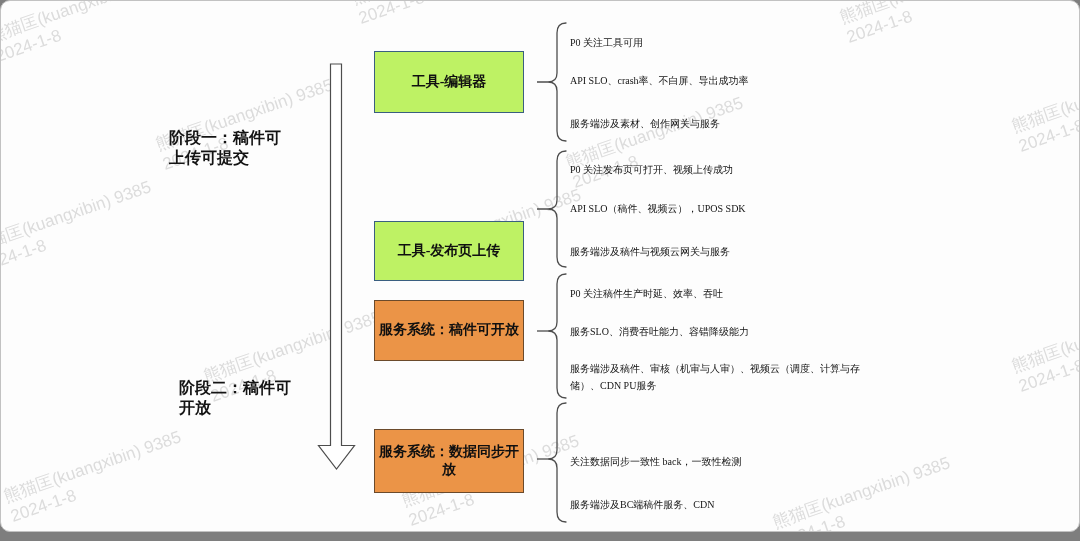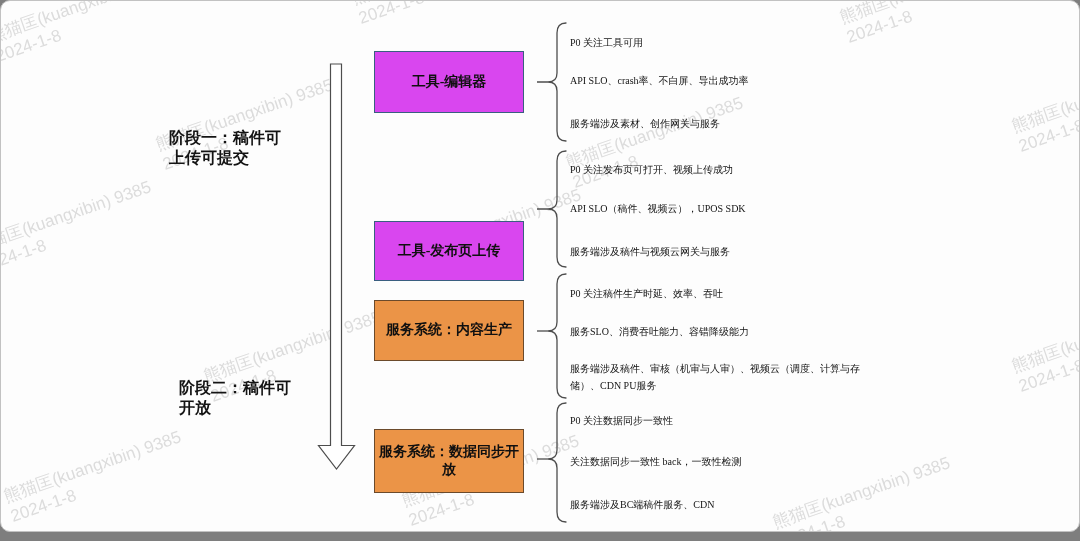--- a/index.html
+++ b/index.html
@@ -25,21 +25,21 @@
     color:#141414; line-height:1.22;
   }
   .stage-one { left:168px; top:127px; }
   .stage-two { left:168px; top:377px;margin-left:10px; }
   .node {
     position:absolute; left:373px; width:150px; box-sizing:border-box;
     display:flex; align-items:center; justify-content:center; text-align:center;
     font-size:14px; font-weight:700; color:#101010; border:1.5px solid;
     padding:0 3px; line-height:1.3;
   }
-  .node.blue   { background:#d946ef; border-color:#3a5f80; }
+  .node.blue   { background:#bef264; border-color:#3a5f80; }
   .node.orange { background:#eb9447; border-color:#6b4a2b; }
   .node-1 { top:50px;  height:62px; }
   .node-2 { top:177px; height:60px;margin-top:43px; }
   .node-3 { top:299px; height:61px; }
   .node-4 { top:428px; height:64px; }
   .pt {
     position:absolute; left:569px; width:300px; font-size:10px;
     line-height:17px; color:#141414;
   }
   .r0-p0{top:33px}  .r0-p1{top:71px}  .r0-p2{top:114px}
@@ -125,37 +125,36 @@
     <div class="stage stage-one">阶段一：稿件可上传可提交</div>
     <div class="stage stage-two">阶段二：稿件可开放</div>
 
     <div class="node blue node-1">
         <span>工具-编辑器</span>
       </div>
     <div class="node blue node-2">
         <span>工具-发布页上传</span>
       </div>
     <div class="node orange node-3">
-        <span>服务系统：内容生产</span>
+        <span>服务系统：稿件可开放</span>
       </div>
     <div class="node orange node-4">
         <span>服务系统：数据同步开放</span>
       </div>
 
     <div class="pt r0-p0">P0 关注工具可用</div>
     <div class="pt r0-p1">API SLO、crash率、不白屏、导出成功率</div>
     <div class="pt r0-p2">服务端涉及素材、创作网关与服务</div>
 
     <div class="pt r1-p0">P0 关注发布页可打开、视频上传成功</div>
     <div class="pt r1-p1">API SLO（稿件、视频云），UPOS SDK</div>
     <div class="pt r1-p2">服务端涉及稿件与视频云网关与服务</div>
 
     <div class="pt r2-p0">P0 关注稿件生产时延、效率、吞吐</div>
     <div class="pt r2-p1">服务SLO、消费吞吐能力、容错降级能力</div>
     <div class="pt r2-p2">服务端涉及稿件、审核（机审与人审）、视频云（调度、计算与存储）、CDN PU服务</div>
 
-    <div class="pt r3-p0">P0 关注数据同步一致性</div>
     <div class="pt r3-p1">关注数据同步一致性 back，一致性检测</div>
     <div class="pt r3-p2">服务端涉及BC端稿件服务、CDN</div>
 
   </div>
   <div style="position:absolute;left:0;top:532px;width:1080px;height:9px;"></div>
 </div>
 
 </body></html>

